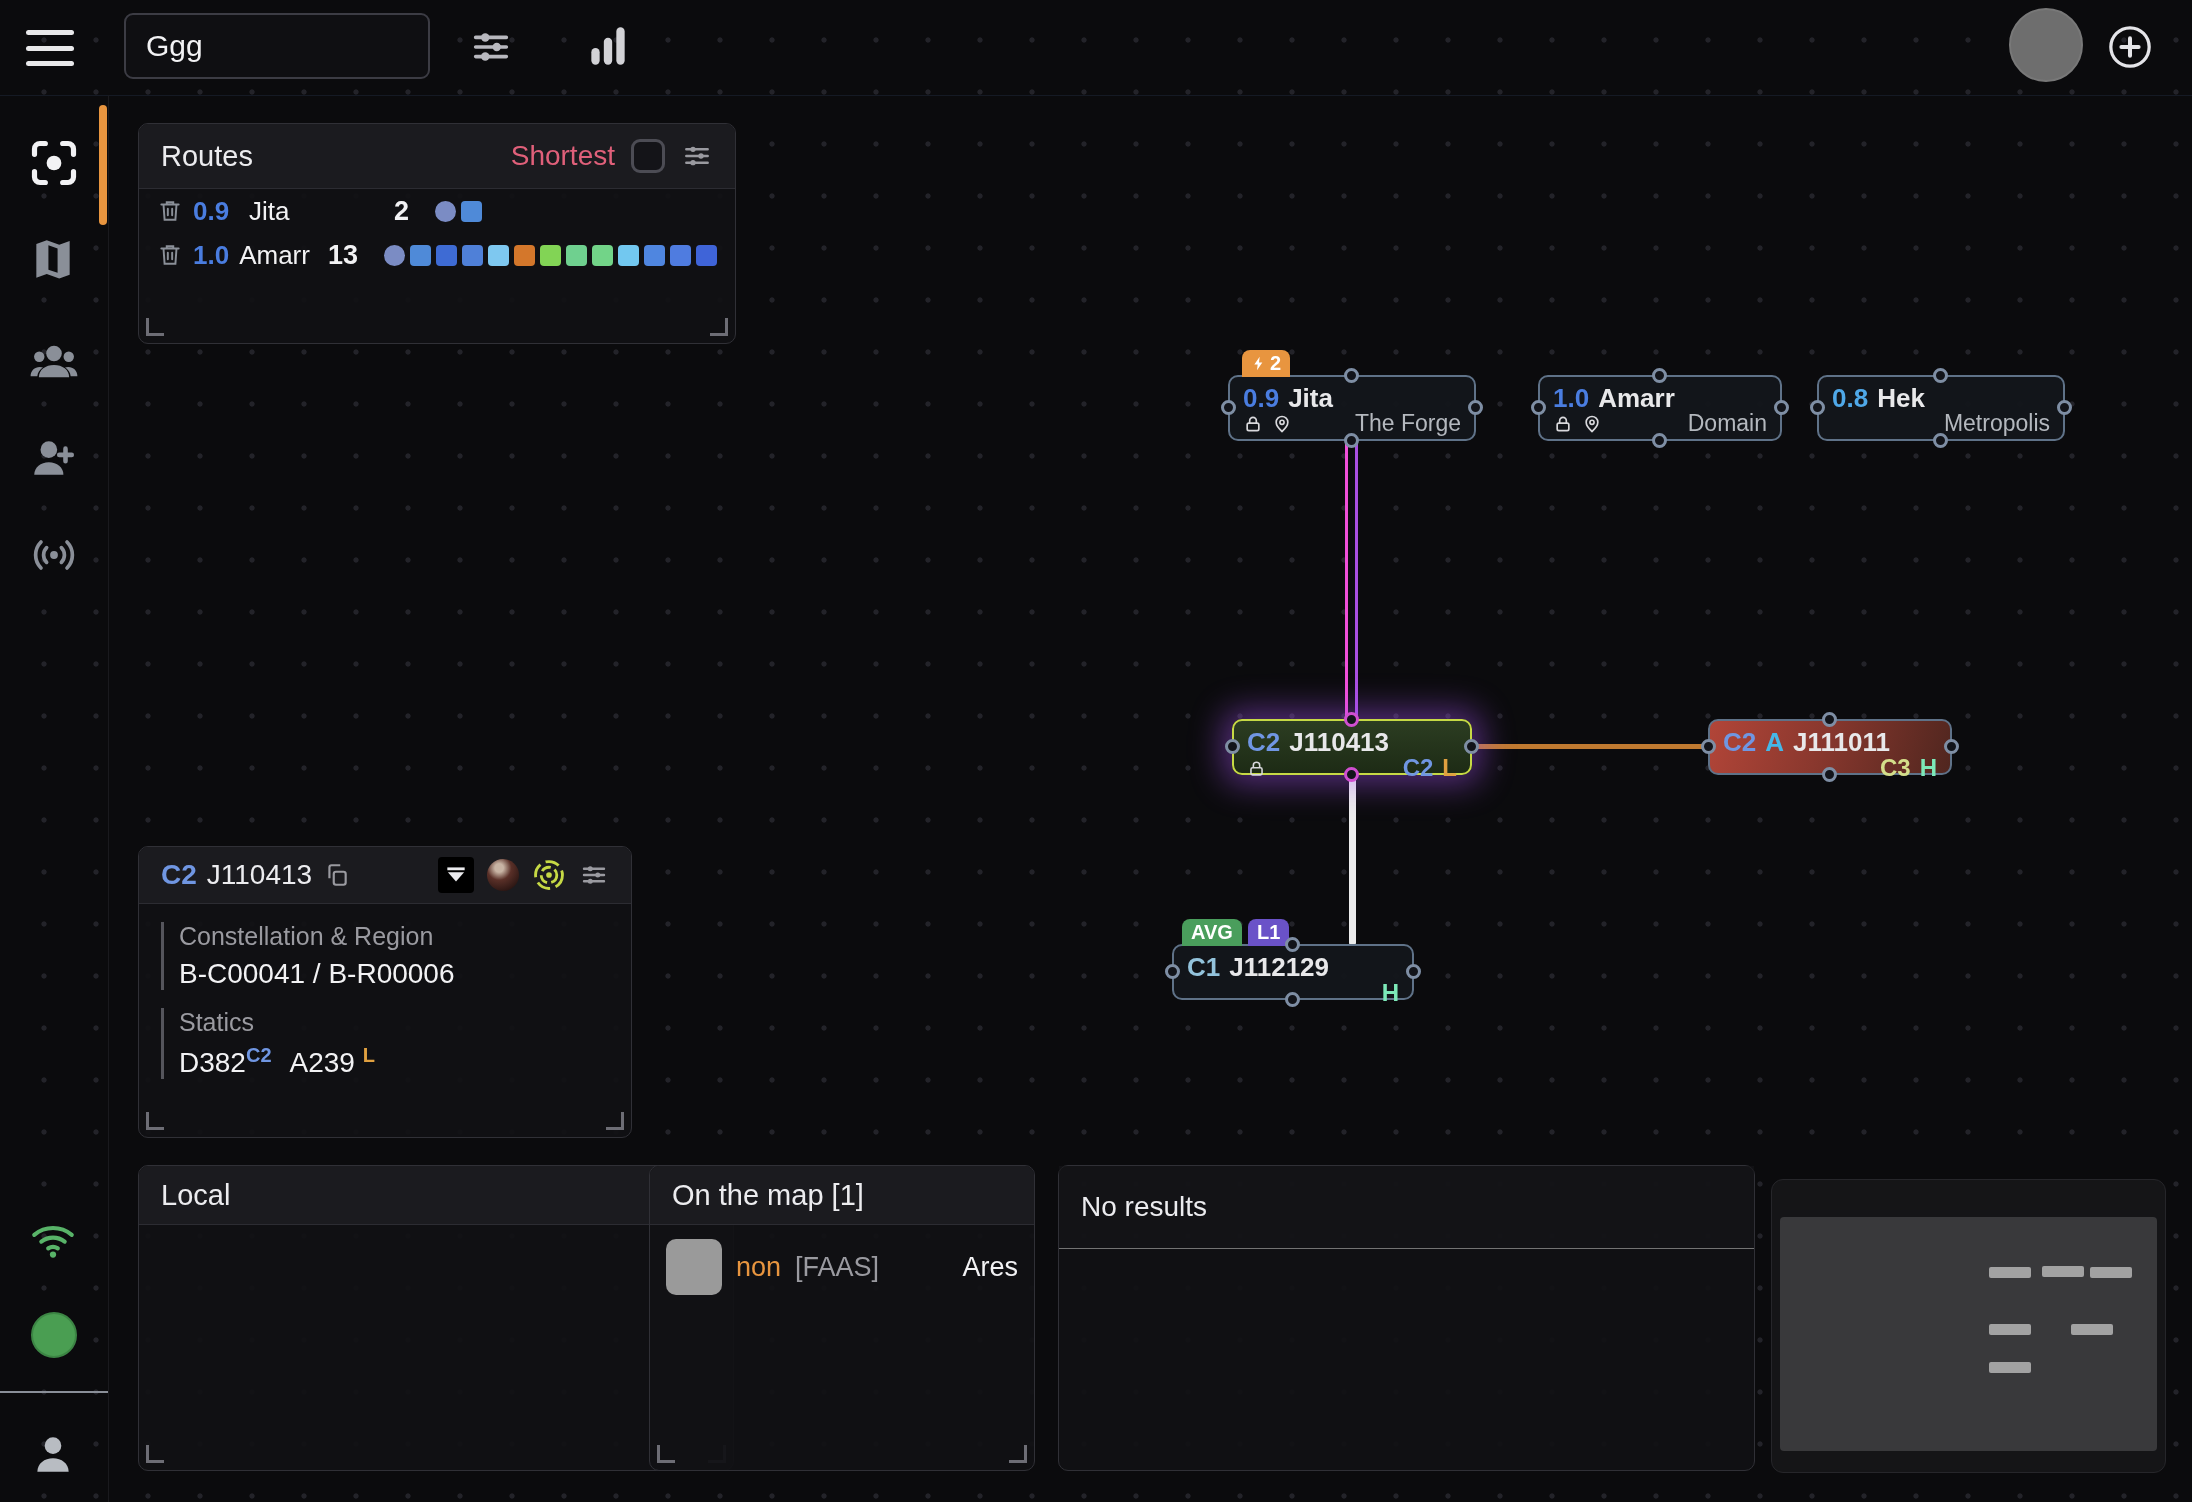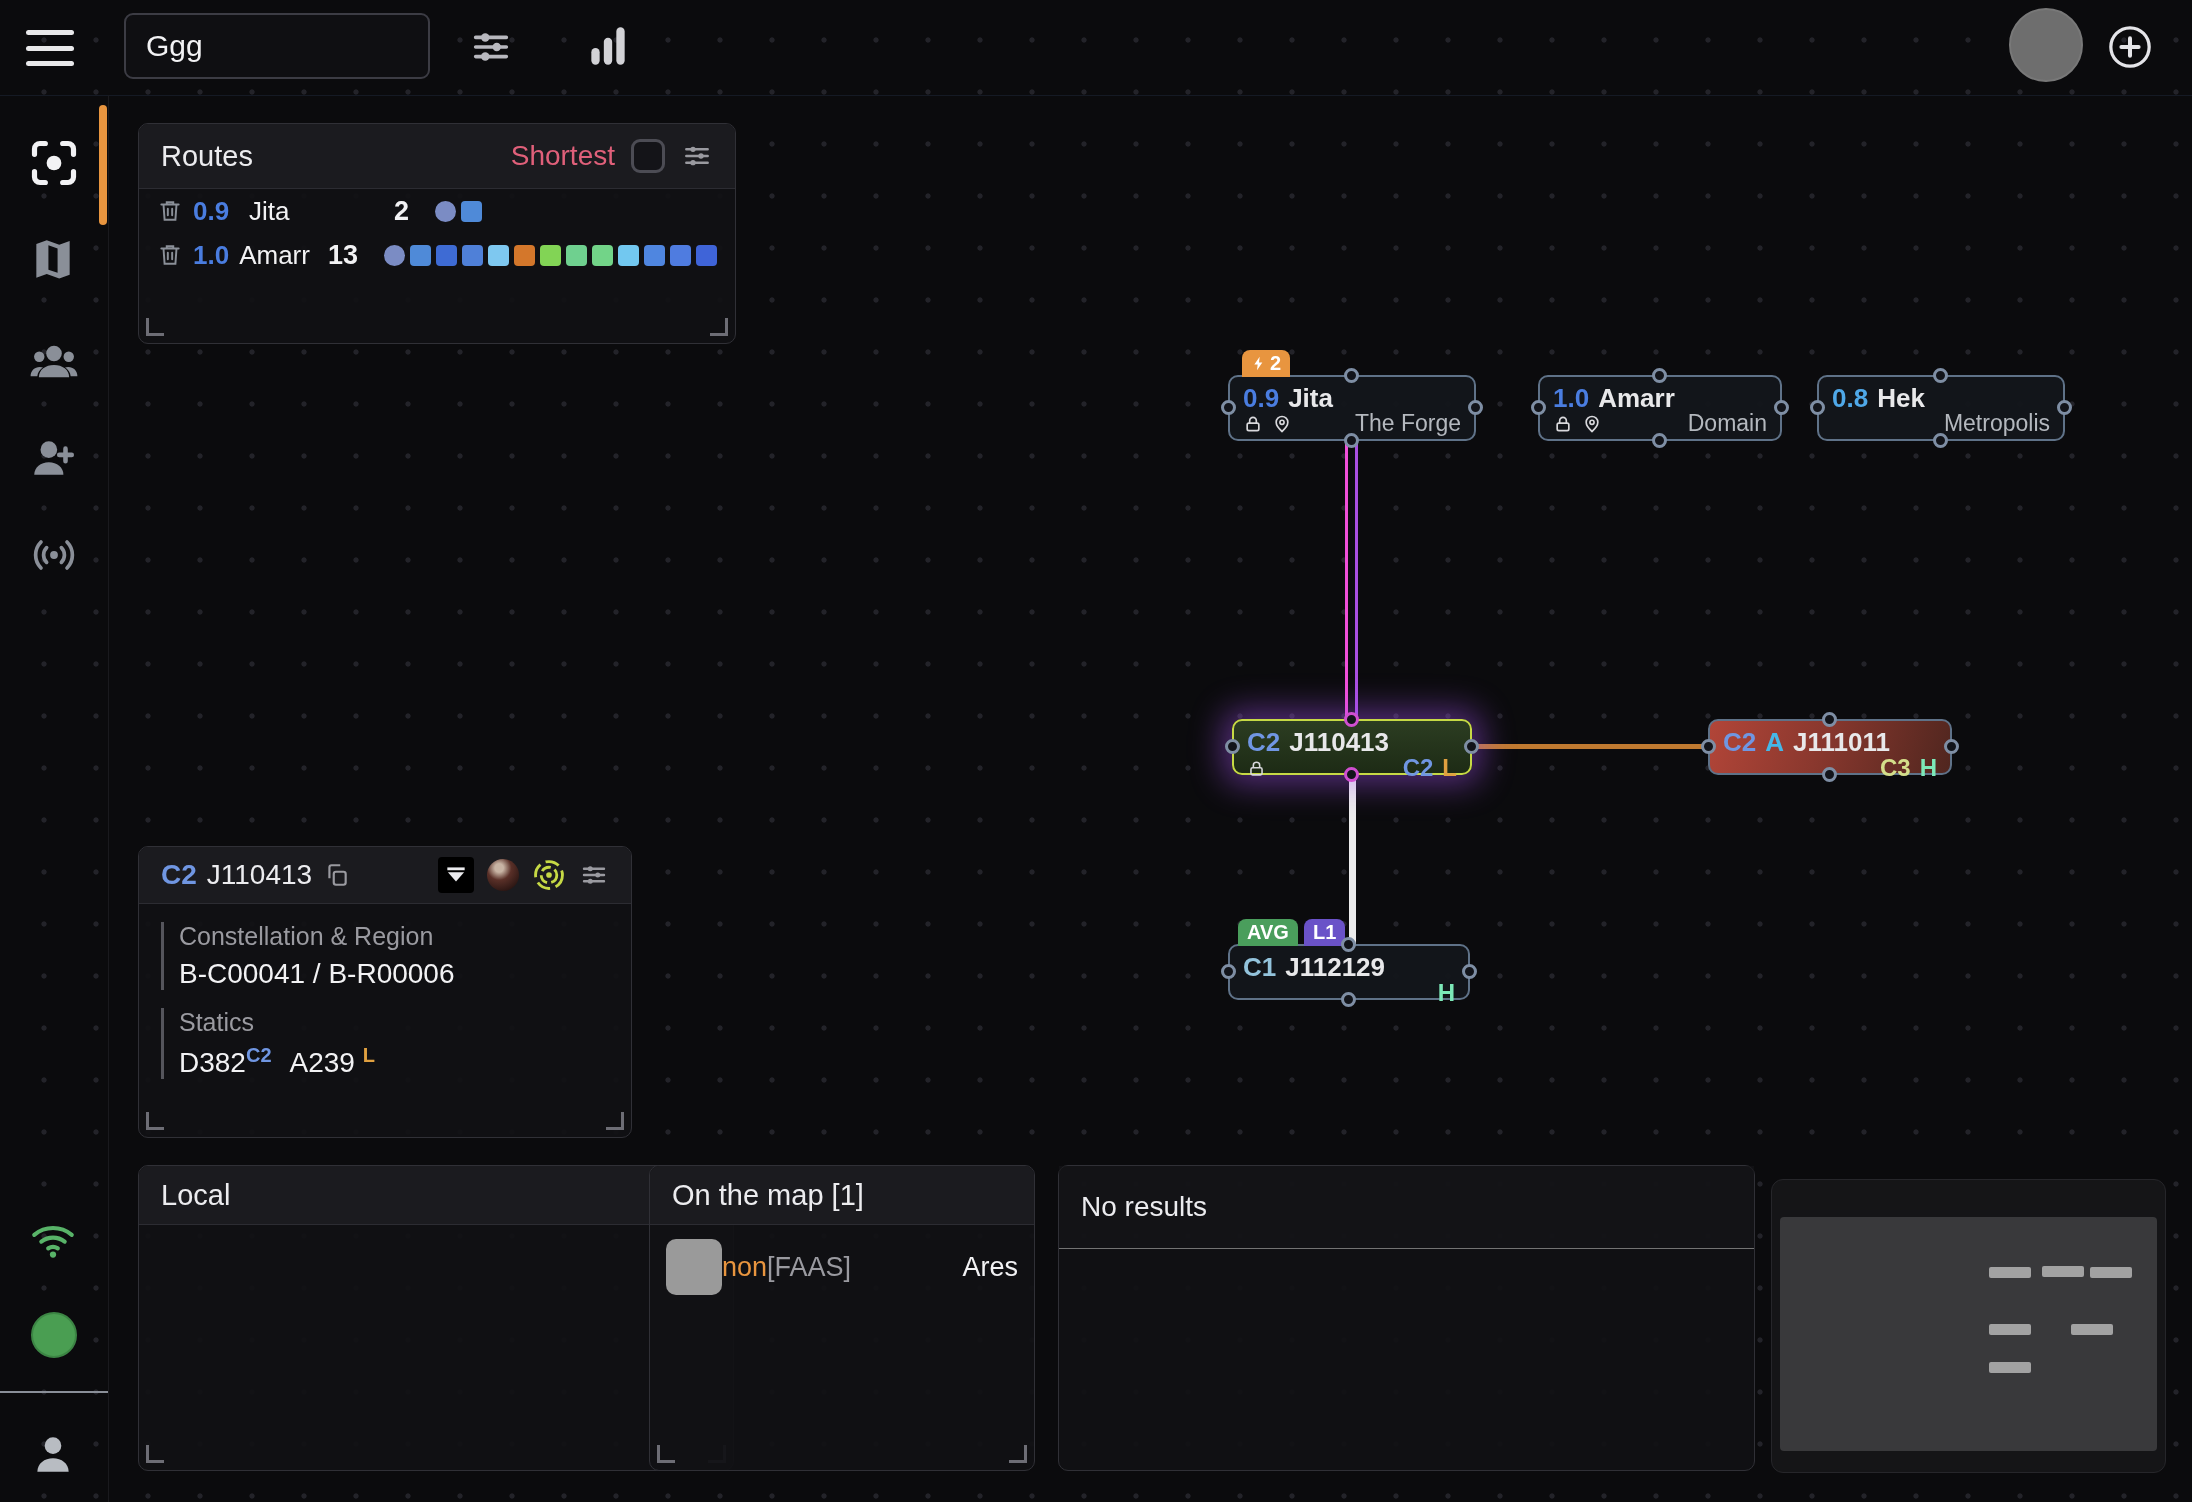--- a/index.html
+++ b/index.html
@@ -85,21 +85,21 @@
   .info-value{color:#f2f2f4;font-size:28px}
   .sup{font-size:20px;font-weight:bold;vertical-align:super}
   .statics-gap{display:inline-block;width:18px}
   
   .local{left:138px;top:1165px;width:596px;height:306px}
   .local .phead{height:58px}
   .local-body{position:absolute;top:58px;left:0;right:0;bottom:0;display:flex;align-items:center;justify-content:center;font-size:31px;color:#f0f0f2}
   
   .onmap{left:649px;top:1165px;width:386px;height:306px}
   .onmap .phead{height:58px}
-  .pilot-row{display:flex;align-items:center;padding:14px 16px;}
+  .pilot-row{display:flex;align-items:center;padding:14px 16px;gap:14px}
   .pilot-avatar{width:56px;height:56px;border-radius:10px;background:#9a9a9a}
   .pilot-name{color:var(--accent-orange);font-size:27px}
   .pilot-ticker{color:#9a9aa0;font-size:27px}
   .pilot-ship{margin-left:auto;color:#f2f2f4;font-size:27px}
   
   .sigs{left:1058px;top:1165px;width:697px;height:306px}
   .sigs .phead{height:58px}
   .sig-cols{display:flex;align-items:center;height:62px;background:#17171b;border-bottom:1px solid #2c2c32;
     padding:0 22px;font-weight:bold;font-size:27px;color:#f2f2f4}
   .sig-cols span:nth-child(1){width:100px}
@@ -304,21 +304,21 @@
     <span class="eff-a">A</span>
     <span>J111011</span>
   </div>
   <div class="r2">
     <span class="sp"></span>
     <span class="tag tag-c3">C3</span>
     <span class="tag tag-h">H</span>
   </div>
 </div>
 
-<div class="node" style="left:1228px;top:944px;width:242px;height:56px">
+<div class="node" style="left:1172px;top:944px;width:242px;height:56px">
   <div class="n-badge" style="left:8px;background:var(--badge-avg)">
       <span>AVG</span>
     </div>
   <div class="n-badge" style="left:74px;background:var(--badge-l1)">
       <span>L1</span>
     </div>
   <span class="hd hd-t"></span>
   <span class="hd hd-b"></span>
   <span class="hd hd-l"></span>
   <span class="hd hd-r"></span>

